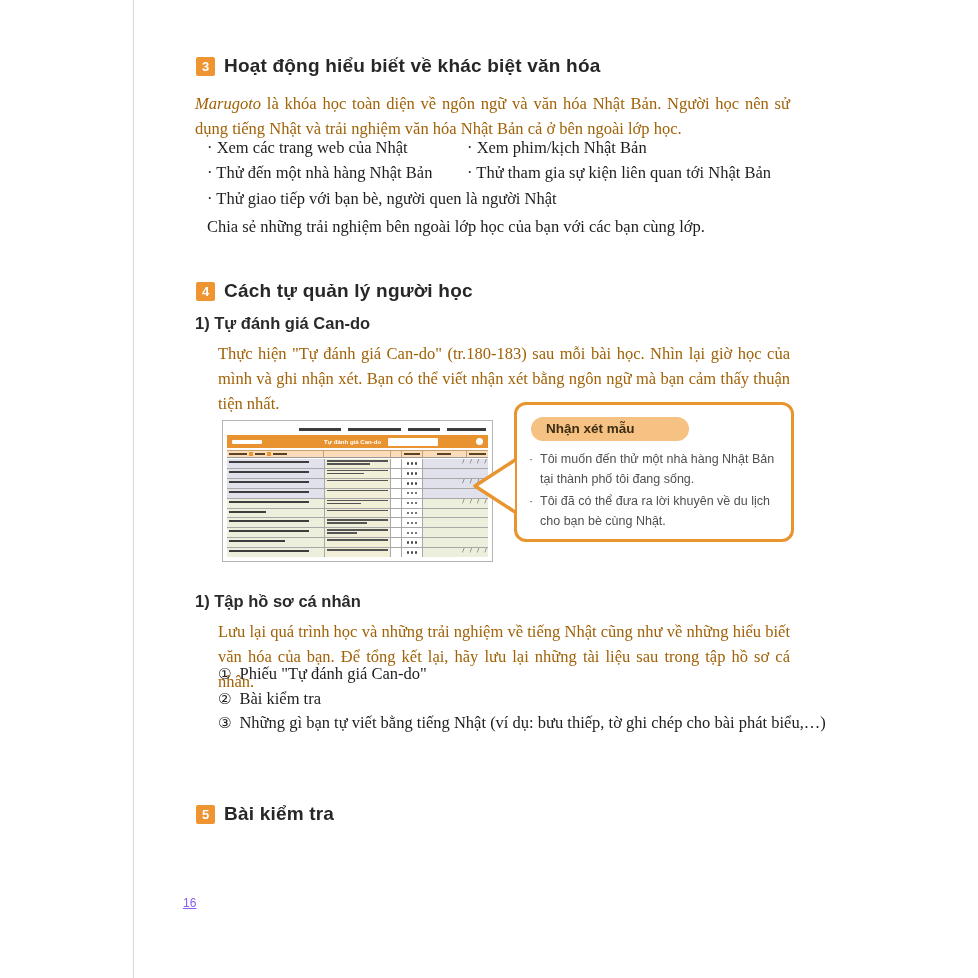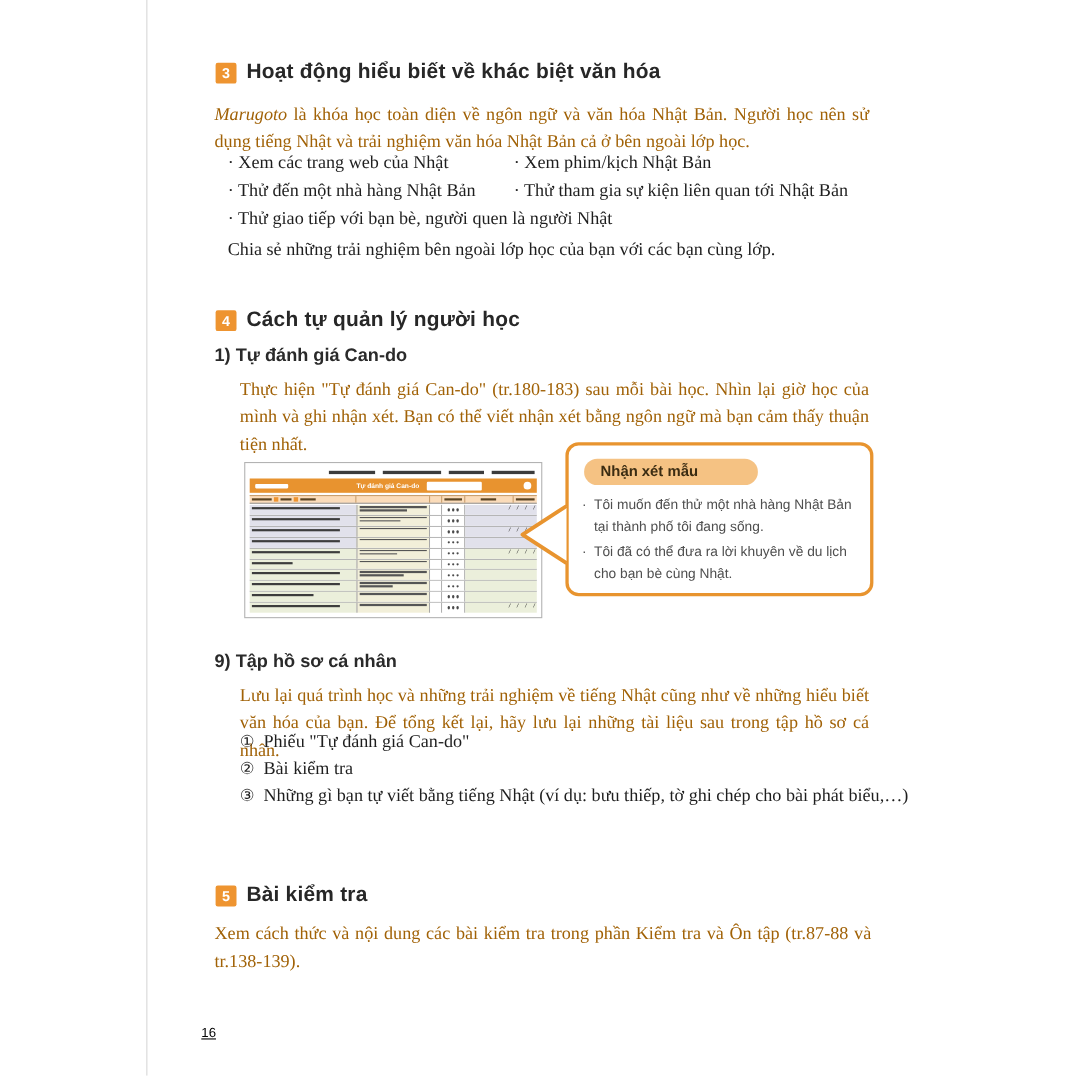--- a/index.html
+++ b/index.html
@@ -20,21 +20,21 @@
                font-size:16.5px; color:#2a2a2a; white-space:nowrap; }
 
   
   .para { position:absolute; font-size:16.5px; line-height:25px; color:#a16207; text-align:justify; }
   .line { position:absolute; font-size:16.5px; color:#1e1e1e; white-space:nowrap;margin-left:12px; }
   .italic { font-style:italic; }
 
   .num-item { position:absolute; font-size:16.5px; color:#1e1e1e; white-space:nowrap; }
   .num-item .marker { font-family:"DejaVu Sans", sans-serif; font-size:15px; margin-right:8px; }
 
-  .pagenum { position:absolute; left:183px; top:932px; font:12px "Liberation Sans", sans-serif; color:#000000;text-decoration:underline; }
+  .pagenum { position:absolute; left:183px; top:896px; font:12px "Liberation Sans", sans-serif; color:#8b5cf6;text-decoration:underline; }
 
   
   .mini-table { position:absolute; left:222px; top:420px; width:271px; height:142px;
                 background:#fff; border:1px solid #b3b3b3; }
   .mt-caption { position:absolute; top:7px; left:76px; right:6px; height:4px; display:flex; gap:7px; }
   .mt-caption div { height:3px; background:#3c3c3c; }
   .mt-banner { position:absolute; top:14px; left:4px; right:4px; height:13px; background:#E8932F;
                display:flex; align-items:center; padding:0 5px; }
   .mt-banner .wbar { width:30px; height:4px; background:#fff; border-radius:1px; }
   .mt-banner .micro { color:#fff; font:bold 11px "Liberation Sans", sans-serif;
@@ -316,27 +316,26 @@
         <span class="bmark">·</span>
         <span>Tôi muốn đến thử một nhà hàng Nhật Bản tại thành phố tôi đang sống.</span>
       </div>
       <div class="b-item">
         <span class="bmark">·</span>
         <span>Tôi đã có thể đưa ra lời khuyên về du lịch cho bạn bè cùng Nhật.</span>
       </div>
     </div>
   </div>
 
-  <div class="sub-title" style="left:195px; top:592px;">9) Tập hồ sơ cá nhân</div>
+  <div class="sub-title" style="left:195px; top:592px;">1) Tập hồ sơ cá nhân</div>
   <div class="para" style="left:218px; top:619px; width:572px;">Lưu lại quá trình học và những trải nghiệm về tiếng Nhật cũng như về những hiểu biết văn hóa của bạn. Để tổng kết lại, hãy lưu lại những tài liệu sau trong tập hồ sơ cá nhân.</div>
 
   <div class="num-item" style="left:218px; top:664px;"><span class="marker">①</span><span>Phiếu "Tự đánh giá Can-do"</span></div>
   <div class="num-item" style="left:218px; top:689px;"><span class="marker">②</span><span>Bài kiểm tra</span></div>
   <div class="num-item" style="left:218px; top:713px;"><span class="marker">③</span><span>Những gì bạn tự viết bằng tiếng Nhật (ví dụ: bưu thiếp, tờ ghi chép cho bài phát biểu,…)</span></div>
 
   <div class="sec-head" style="left:196px; top:803px;">
     <span class="badge">5</span>
     <span class="sec-title">Bài kiểm tra</span>
   </div>
-  <div class="para" style="left:195px; top:836px; width:597px;">Xem cách thức và nội dung các bài kiểm tra trong phần Kiểm tra và Ôn tập (tr.87-88 và tr.138-139).</div>
 
   <div class="pagenum">16</div>
 </div>
 
 </body></html>

